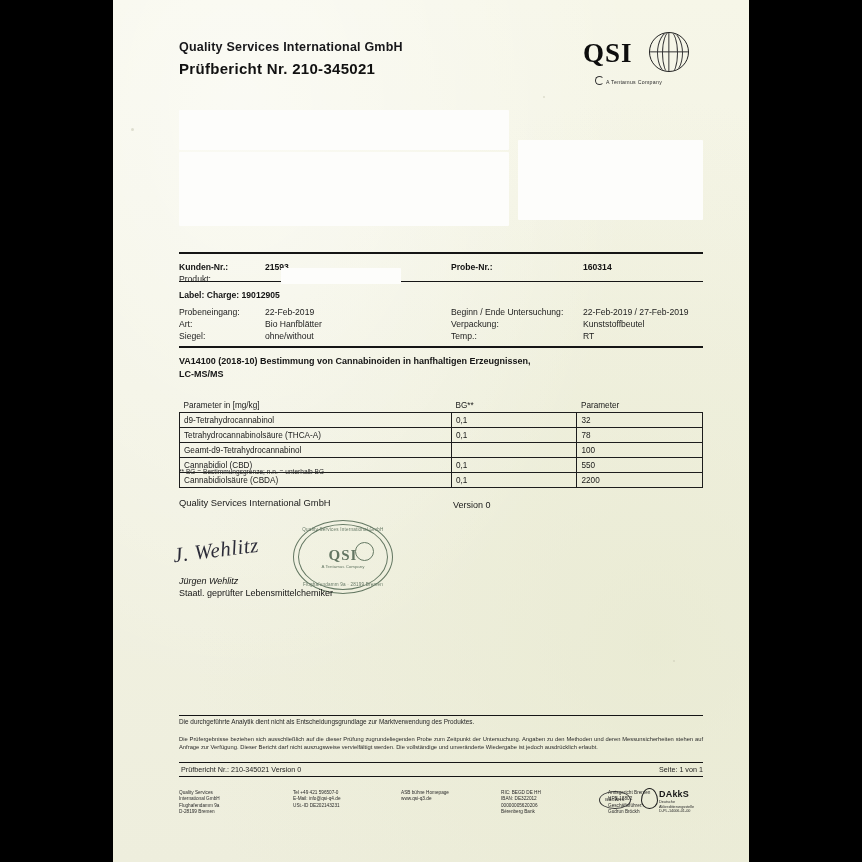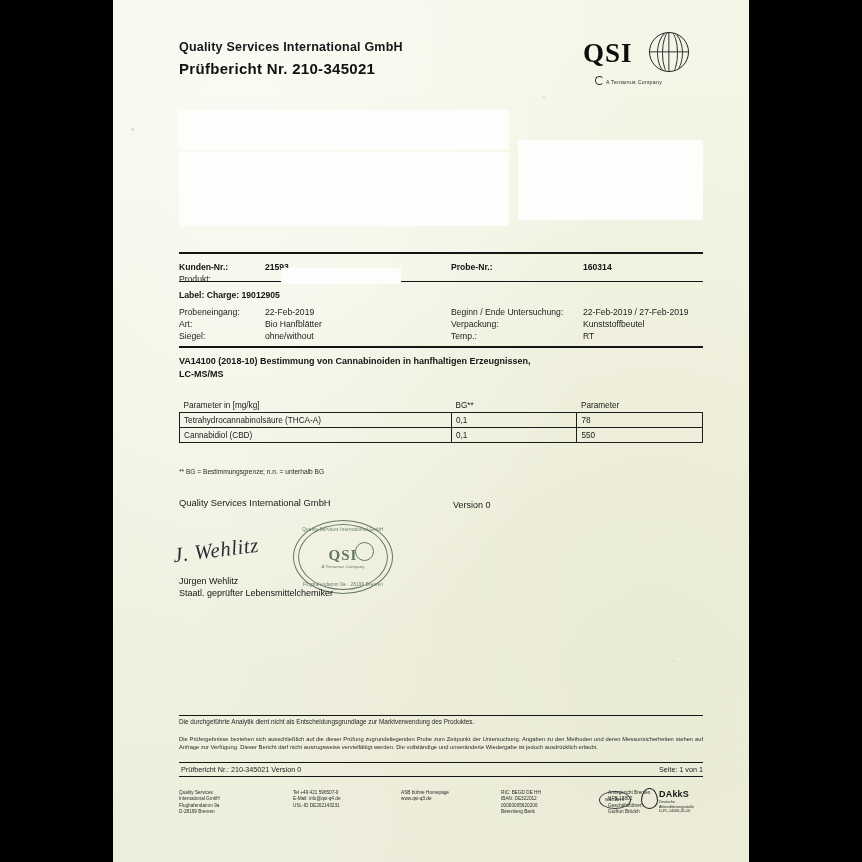--- a/index.html
+++ b/index.html
@@ -197,21 +197,21 @@
   .tbl .c-erg   { width: 24%; }
   .tbl-note {
     left: 66px; top: 468px;
     font-size: 6.6px;
     color: #2b2b2b;
   }
 
   
   .sig-company { left: 66px; top: 497px; font-size: 9.4px; color: #1a1a1a; }
   .version     { left: 340px; top: 500px; font-size: 9px; color: #1a1a1a; }
-  .sig-name    { left: 66px; top: 576px; font-size: 9px; color: #151515; }
+  .sig-name    { left: 66px; top: 576px; font-size: 9px; color: #151515; font-style: italic; }
   .sig-role    { left: 66px; top: 588px; font-size: 9px; color: #151515; }
 
   .sig-script {
     left: 60px; top: 538px;
     font-family: "Liberation Serif", serif;
     font-style: italic;
     font-size: 21px;
     color: #1b1b2a;
     transform: rotate(-7deg);
     letter-spacing: 0.5px;
@@ -401,28 +401,43 @@
     <table class="abs tbl">
       <thead>
         <tr>
           <th class="c-param">Parameter in [mg/kg]</th>
           <th class="c-bg">BG**</th>
           <th class="c-erg">Parameter</th>
         </tr>
       </thead>
       <tbody>
         <tr>
+          <td>d9-Tetrahydrocannabinol</td>
+          <td>0,1</td>
+          <td>32</td>
+        </tr>
+        <tr>
           <td>Tetrahydrocannabinolsäure (THCA-A)</td>
           <td>0,1</td>
           <td>78</td>
         </tr>
         <tr>
+          <td>Geamt-d9-Tetrahydrocannabinol</td>
+          <td></td>
+          <td>100</td>
+        </tr>
+        <tr>
           <td>Cannabidiol (CBD)</td>
           <td>0,1</td>
           <td>550</td>
+        </tr>
+        <tr>
+          <td>Cannabidiolsäure (CBDA)</td>
+          <td>0,1</td>
+          <td>2200</td>
         </tr>
       </tbody>
     </table>
     <div class="abs tbl-note">** BG = Bestimmungsgrenze; n.n. = unterhalb BG</div>
 
     <div class="abs sig-company">Quality Services International GmbH</div>
     <div class="abs version">Version 0</div>
 
     <div class="abs sig-script">J. Wehlitz</div>
 

